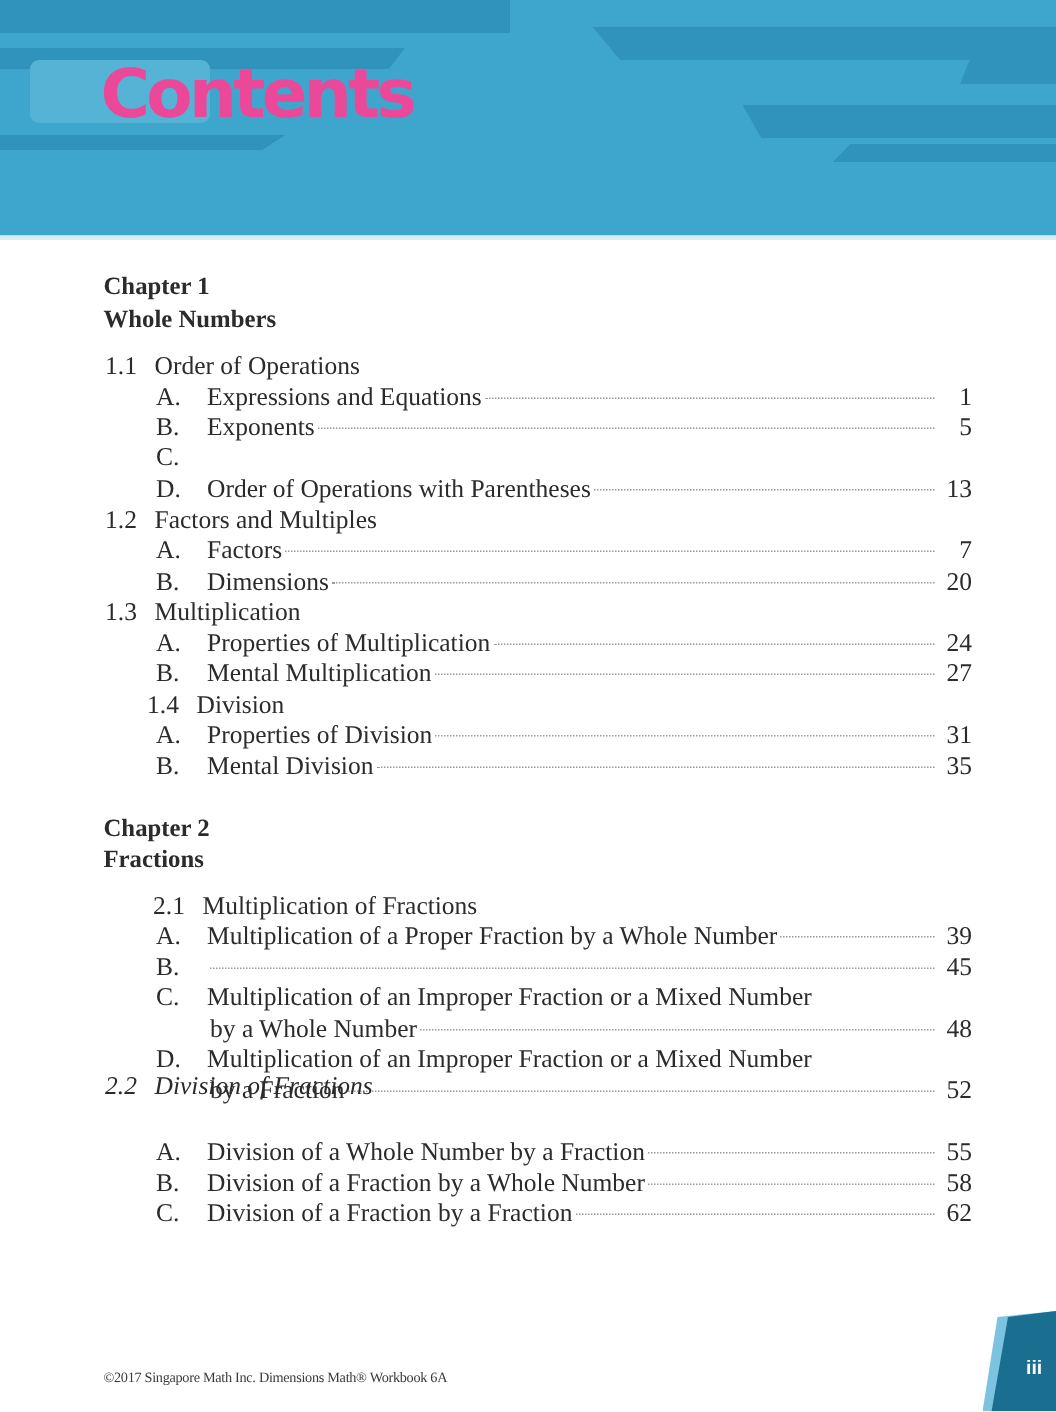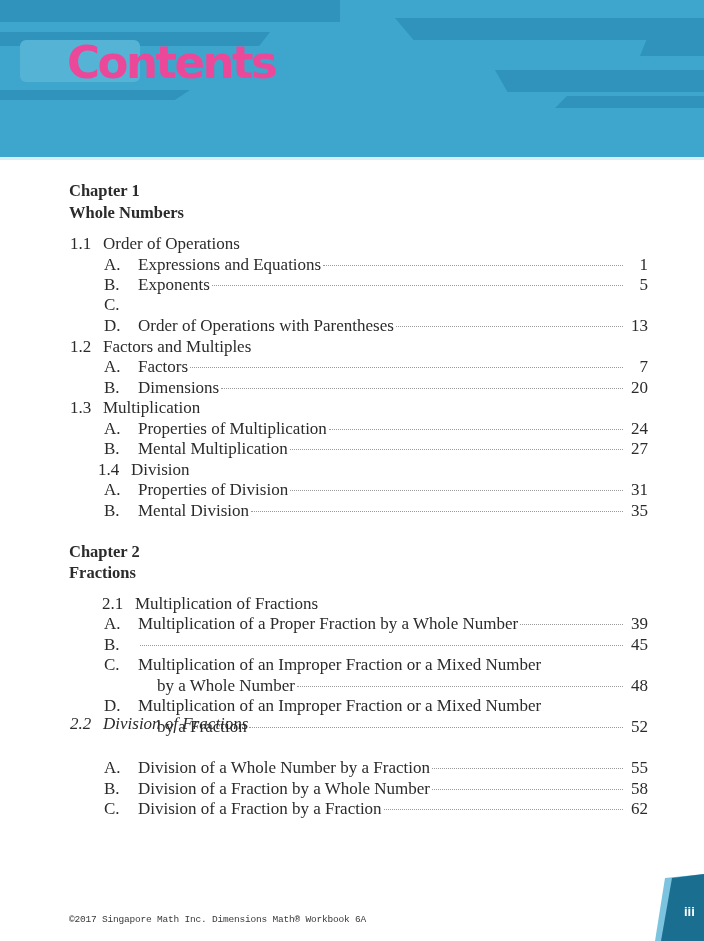--- a/index.html
+++ b/index.html
@@ -28,30 +28,30 @@
   }
   .row {
     position: absolute; left: 0; width: 704px; height: 21px;
     font-family: "Liberation Serif", "DejaVu Serif", serif;
     font-size: 17px; line-height: 21px; color: #2b2b2b;
   }
   .row .num { position: absolute; left: 70px; }
   .row .sec-title { position: absolute; left: 103px; white-space: nowrap; }
   .row .letter { position: absolute; left: 104px; }
   .row .item { position: absolute; left: 138px; right: 56px; display: flex; align-items: baseline; }
-  .row .item.cont { left: 157px; }
+  .row .item.cont { left: 140px; }
   .row .item .txt { white-space: nowrap; }
   .row .item .dots {
     flex: 1; margin: 0 3px 0 2px; height: 1px; position: relative; top: -4px;
     border-bottom: 1px dotted #9a9a9a;
   }
   .row .item .pg { width: 22px; text-align: right; white-space: nowrap; }
   .footer {
     position: absolute; left: 69px; top: 914px;
-    font-family: Liberation Mono, monospace;
+    font-family: Liberation Serif, serif;
     font-size: 9.5px; color: #3a3a3a; letter-spacing: -0.2px;
   }
   .tab {
     position: absolute; left: 655px; top: 874px; width: 49px; height: 67px;
   }
   .tab .pnum {
     position: absolute; left: 29px; top: 30px;
     font-family: "Liberation Sans", "DejaVu Sans", sans-serif; font-weight: bold;
     font-size: 13px; color: #ffffff;
   }

